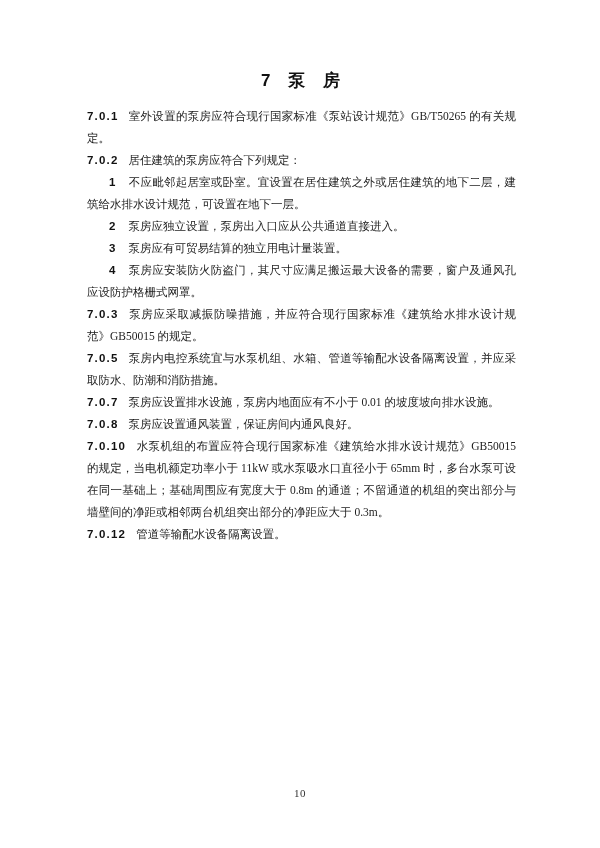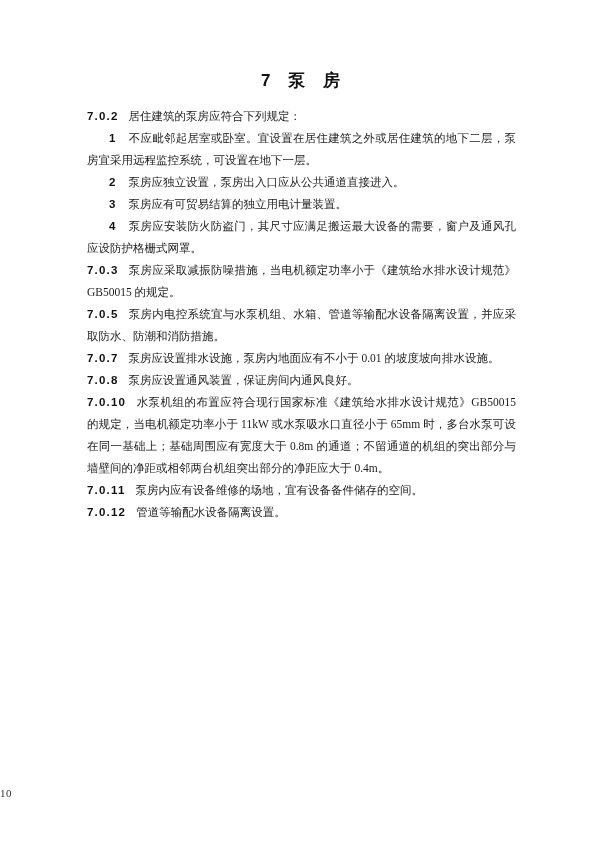--- a/index.html
+++ b/index.html
@@ -54,58 +54,59 @@
   }
   .content p.item .num {
     letter-spacing: 0;
     margin-right: 13px;
   }
   .footer {
     position: absolute;
     left: 0;
     right: 0;
     top: 786px;
+    text-align: center;
     font-size: 11px;
     line-height: 14px;
     color: #333333;
     letter-spacing: 0.5px;
   }
 </style>
 </head>
 <body>
 
 <div class="page">
   <div class="content">
 
     <h1 class="chapter-title">7 泵 房</h1>
 
+    <p class="clause"><span class="num">7.0.1</span><span>室外设置的泵房应符合现行国家标准《泵站设计规范》GB/T50265 的有关规定。</span></p>
 
     <p class="clause"><span class="num">7.0.2</span><span>居住建筑的泵房应符合下列规定：</span></p>
 
-    <p class="item"><span class="num">1</span><span>不应毗邻起居室或卧室。宜设置在居住建筑之外或居住建筑的地下二层，泵房宜采用远程监控系统，可设置在地下一层。</span></p>
+    <p class="item"><span class="num">1</span><span>不应毗邻起居室或卧室。宜设置在居住建筑之外或居住建筑的地下二层，建筑给水排水设计规范，可设置在地下一层。</span></p>
 
     <p class="item"><span class="num">2</span><span>泵房应独立设置，泵房出入口应从公共通道直接进入。</span></p>
 
     <p class="item"><span class="num">3</span><span>泵房应有可贸易结算的独立用电计量装置。</span></p>
 
     <p class="item"><span class="num">4</span><span>泵房应安装防火防盗门，其尺寸应满足搬运最大设备的需要，窗户及通风孔应设防护格栅式网罩。</span></p>
 
-    <p class="clause"><span class="num">7.0.3</span><span>泵房应采取减振防噪措施，当电机额定功率小于《建筑给水排水设计规范》GB50015 的规定。</span></p>
+    <p class="clause"><span class="num">7.0.3</span><span>泵房应采取减振防噪措施，并应符合现行国家标准《建筑给水排水设计规范》GB50015 的规定。</span></p>
 
 
     <p class="clause"><span class="num">7.0.5</span><span>泵房内电控系统宜与水泵机组、水箱、管道等输配水设备隔离设置，并应采取防水、防潮和消防措施。</span></p>
 
 
     <p class="clause"><span class="num">7.0.7</span><span>泵房应设置排水设施，泵房内地面应有不小于 0.01 的坡度坡向排水设施。</span></p>
 
     <p class="clause"><span class="num">7.0.8</span><span>泵房应设置通风装置，保证房间内通风良好。</span></p>
 
 
-    <p class="clause"><span class="num">7.0.10</span><span>水泵机组的布置应符合现行国家标准《建筑给水排水设计规范》GB50015 的规定，当电机额定功率小于 11kW 或水泵吸水口直径小于 65mm 时，多台水泵可设在同一基础上；基础周围应有宽度大于 0.8m 的通道；不留通道的机组的突出部分与墙壁间的净距或相邻两台机组突出部分的净距应大于 0.4m。</span></p>
+    <p class="clause"><span class="num">7.0.10</span><span>水泵机组的布置应符合现行国家标准《建筑给水排水设计规范》GB50015 的规定，当电机额定功率小于 11kW 或水泵吸水口直径小于 65mm 时，多台水泵可设在同一基础上；基础周围应有宽度大于 0.8m 的通道；不留通道的机组的突出部分与墙壁间的净距或相邻两台机组突出部分的净距应大于 0.3m。</span></p>
 
-    <p class="clause"><span class="num">7.0.11</span><span>泵房内应有设备维修的场地，宜有设备备件储存的空间。</span></p>
 
     <p class="clause"><span class="num">7.0.12</span><span>管道等输配水设备隔离设置。</span></p>
 
   </div>
 
   <div class="footer">10</div>
 </div>
 
 </body></html>

